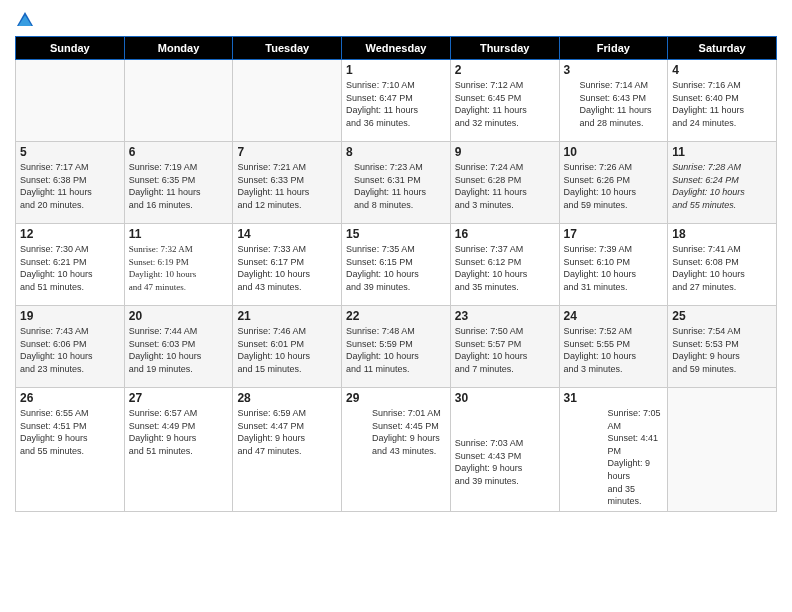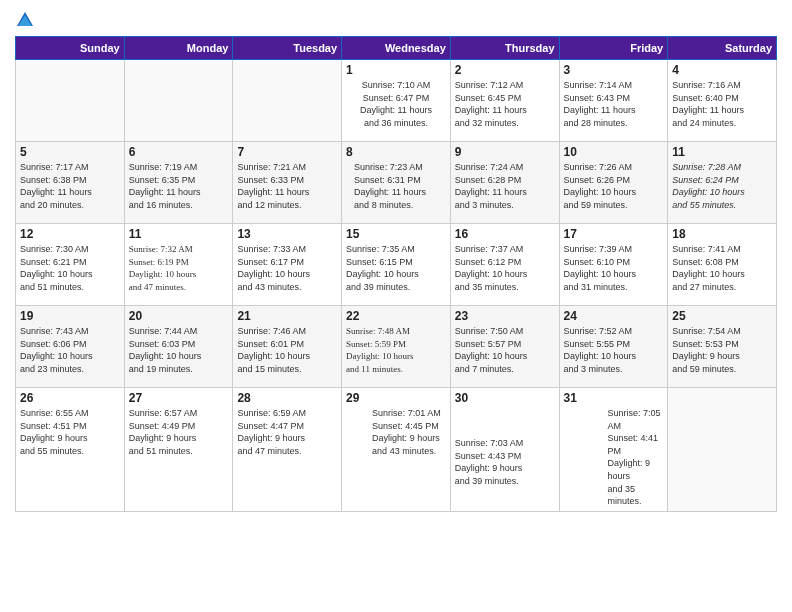--- a/index.html
+++ b/index.html
@@ -50,26 +50,26 @@
     .location-title {
       font-size: 14px;
       color: #333;
     }
     table {
       width: 100%;
       border-collapse: collapse;
       table-layout: fixed;
     }
     thead tr th {
-      background-color: #4c1d95;
+      background-color: #000000;
       color: #fff;
       font-size: 11px;
       font-weight: bold;
       padding: 5px 4px;
-      text-align: right;
+      text-align: center;
       border: 1px solid #1565c0;
     }
     tbody tr td {
       border: 1px solid #ccc;
       vertical-align: top;
       padding: 3px 4px;
       height: 82px;
       background: #fff;
     }
     tbody tr:nth-child(even) td {
@@ -124,35 +124,35 @@
           <th>Saturday</th>
         </tr>
     </thead>
     <tbody id="calendar-body">
     <tr>
           <td class="empty-cell"></td>
           <td class="empty-cell"></td>
           <td class="empty-cell"></td>
           <td>
             <span class="day-number">1</span>
-            <div class="day-info" style="white-space: pre-line; text-align: center;">Sunrise: 7:10 AM
+            <div class="day-info" style="white-space: pre-line;">Sunrise: 7:10 AM
 Sunset: 6:47 PM
 Daylight: 11 hours
 and 36 minutes.</div>
           </td>
           <td>
             <span class="day-number">2</span>
             <div class="day-info" style="white-space: pre-line;">Sunrise: 7:12 AM
 Sunset: 6:45 PM
 Daylight: 11 hours
 and 32 minutes.</div>
           </td>
           <td>
             <span class="day-number">3</span>
-            <div class="day-info" style="white-space: pre-line;">Sunrise: 7:14 AM
+            <div class="day-info" style="white-space: pre-line; margin-left: 16px;">Sunrise: 7:14 AM
 Sunset: 6:43 PM
 Daylight: 11 hours
 and 28 minutes.</div>
           </td>
           <td>
             <span class="day-number">4</span>
             <div class="day-info" style="white-space: pre-line;">Sunrise: 7:16 AM
 Sunset: 6:40 PM
 Daylight: 11 hours
 and 24 minutes.</div>
@@ -218,21 +218,21 @@
 and 51 minutes.</div>
           </td>
           <td>
             <span class="day-number">11</span>
             <div class="day-info" style="white-space: pre-line; font-family: Liberation Serif, serif;">Sunrise: 7:32 AM
 Sunset: 6:19 PM
 Daylight: 10 hours
 and 47 minutes.</div>
           </td>
           <td>
-            <span class="day-number">13</span>
+            <span class="day-number">14</span>
             <div class="day-info" style="white-space: pre-line;">Sunrise: 7:33 AM
 Sunset: 6:17 PM
 Daylight: 10 hours
 and 43 minutes.</div>
           </td>
           <td>
             <span class="day-number">15</span>
             <div class="day-info" style="white-space: pre-line;">Sunrise: 7:35 AM
 Sunset: 6:15 PM
 Daylight: 10 hours
@@ -277,21 +277,21 @@
           </td>
           <td>
             <span class="day-number">21</span>
             <div class="day-info" style="white-space: pre-line;">Sunrise: 7:46 AM
 Sunset: 6:01 PM
 Daylight: 10 hours
 and 15 minutes.</div>
           </td>
           <td>
             <span class="day-number">22</span>
-            <div class="day-info" style="white-space: pre-line; font-family: Liberation Serif, serif;">Sunrise: 7:48 AM
+            <div class="day-info" style="white-space: pre-line;">Sunrise: 7:48 AM
 Sunset: 5:59 PM
 Daylight: 10 hours
 and 11 minutes.</div>
           </td>
           <td>
             <span class="day-number">23</span>
             <div class="day-info" style="white-space: pre-line;">Sunrise: 7:50 AM
 Sunset: 5:57 PM
 Daylight: 10 hours
 and 7 minutes.</div>

